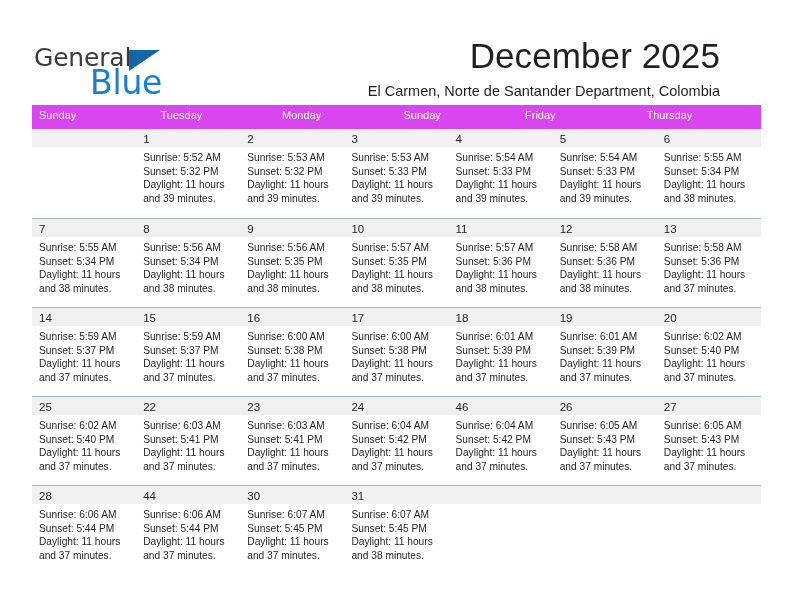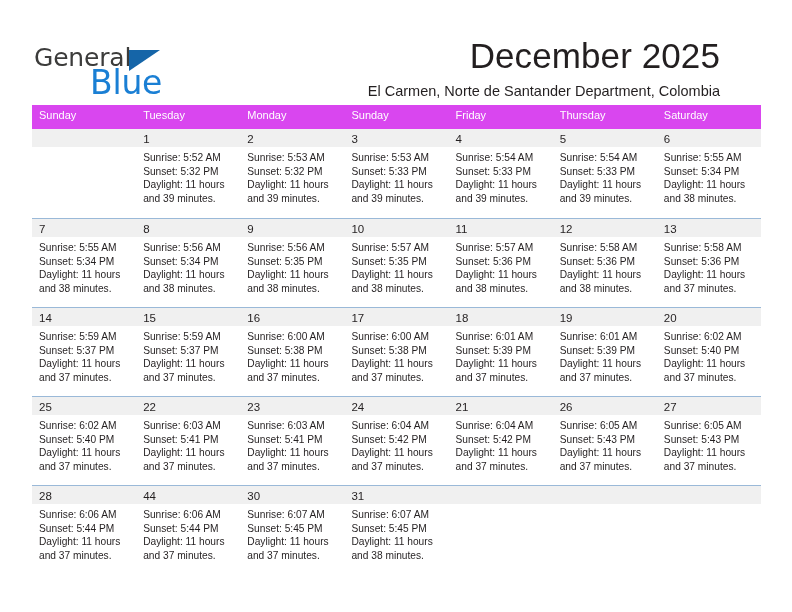--- a/index.html
+++ b/index.html
@@ -176,21 +176,20 @@
   </div>
 
   <div class="calendar">
     <div class="weekday-row" id="weekday-row">
         <div class="weekday">Sunday</div>
         <div class="weekday">Tuesday</div>
         <div class="weekday">Monday</div>
         <div class="weekday">Sunday</div>
         <div class="weekday">Friday</div>
         <div class="weekday">Thursday</div>
-        <div class="weekday">Saturday</div>
       </div>
     <div id="weeks-container">
         <div class="week first">
           <div class="day-cell empty">
             <div class="daynum-band"><span class="daynum"></span></div>
             <div class="day-info"></div>
           </div>
           <div class="day-cell">
             <div class="daynum-band"><span class="daynum">1</span></div>
             <div class="day-info">
@@ -407,21 +406,21 @@
           <div class="day-cell">
             <div class="daynum-band"><span class="daynum">24</span></div>
             <div class="day-info">
               <div class="info-line">Sunrise: 6:04 AM</div>
               <div class="info-line">Sunset: 5:42 PM</div>
               <div class="info-line">Daylight: 11 hours</div>
               <div class="info-line">and 37 minutes.</div>
             </div>
           </div>
           <div class="day-cell">
-            <div class="daynum-band"><span class="daynum">21</span></div>
+            <div class="daynum-band"><span class="daynum">46</span></div>
             <div class="day-info">
               <div class="info-line">Sunrise: 6:04 AM</div>
               <div class="info-line">Sunset: 5:42 PM</div>
               <div class="info-line">Daylight: 11 hours</div>
               <div class="info-line">and 37 minutes.</div>
             </div>
           </div>
           <div class="day-cell">
             <div class="daynum-band"><span class="daynum">26</span></div>
             <div class="day-info">

